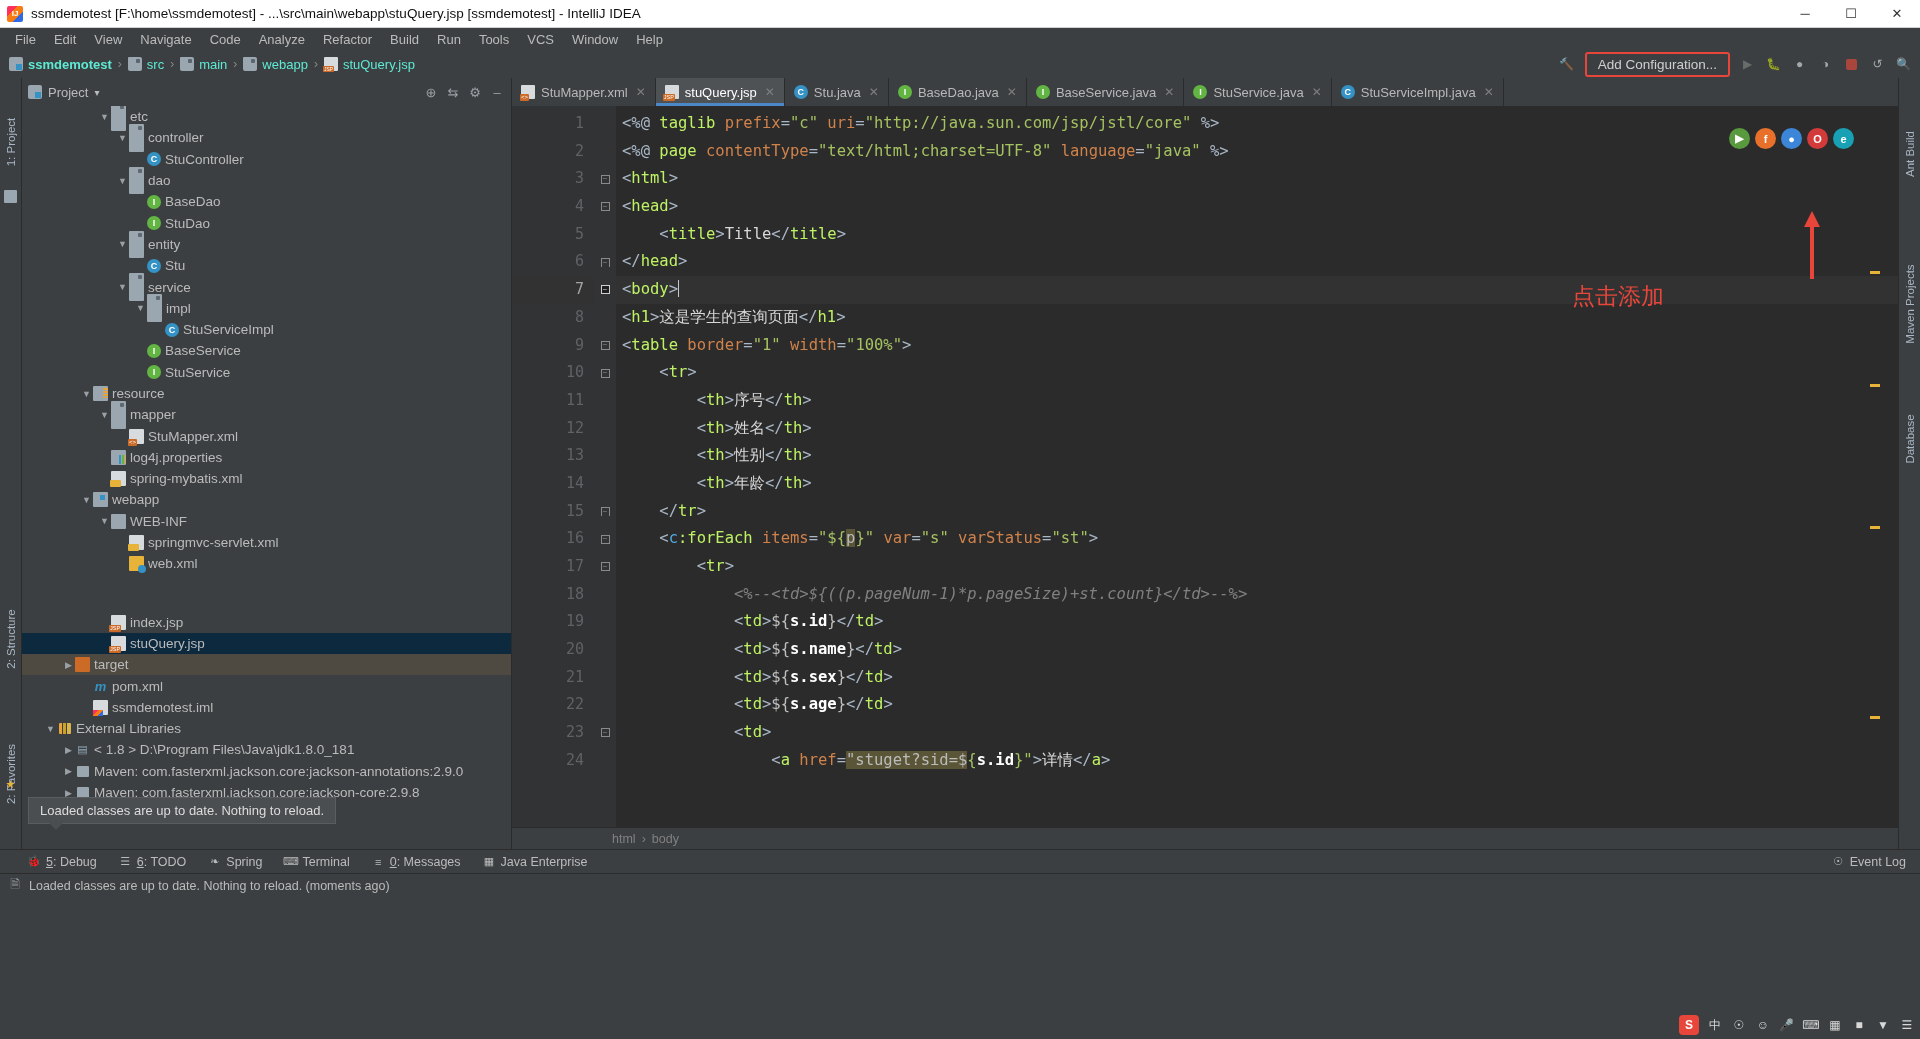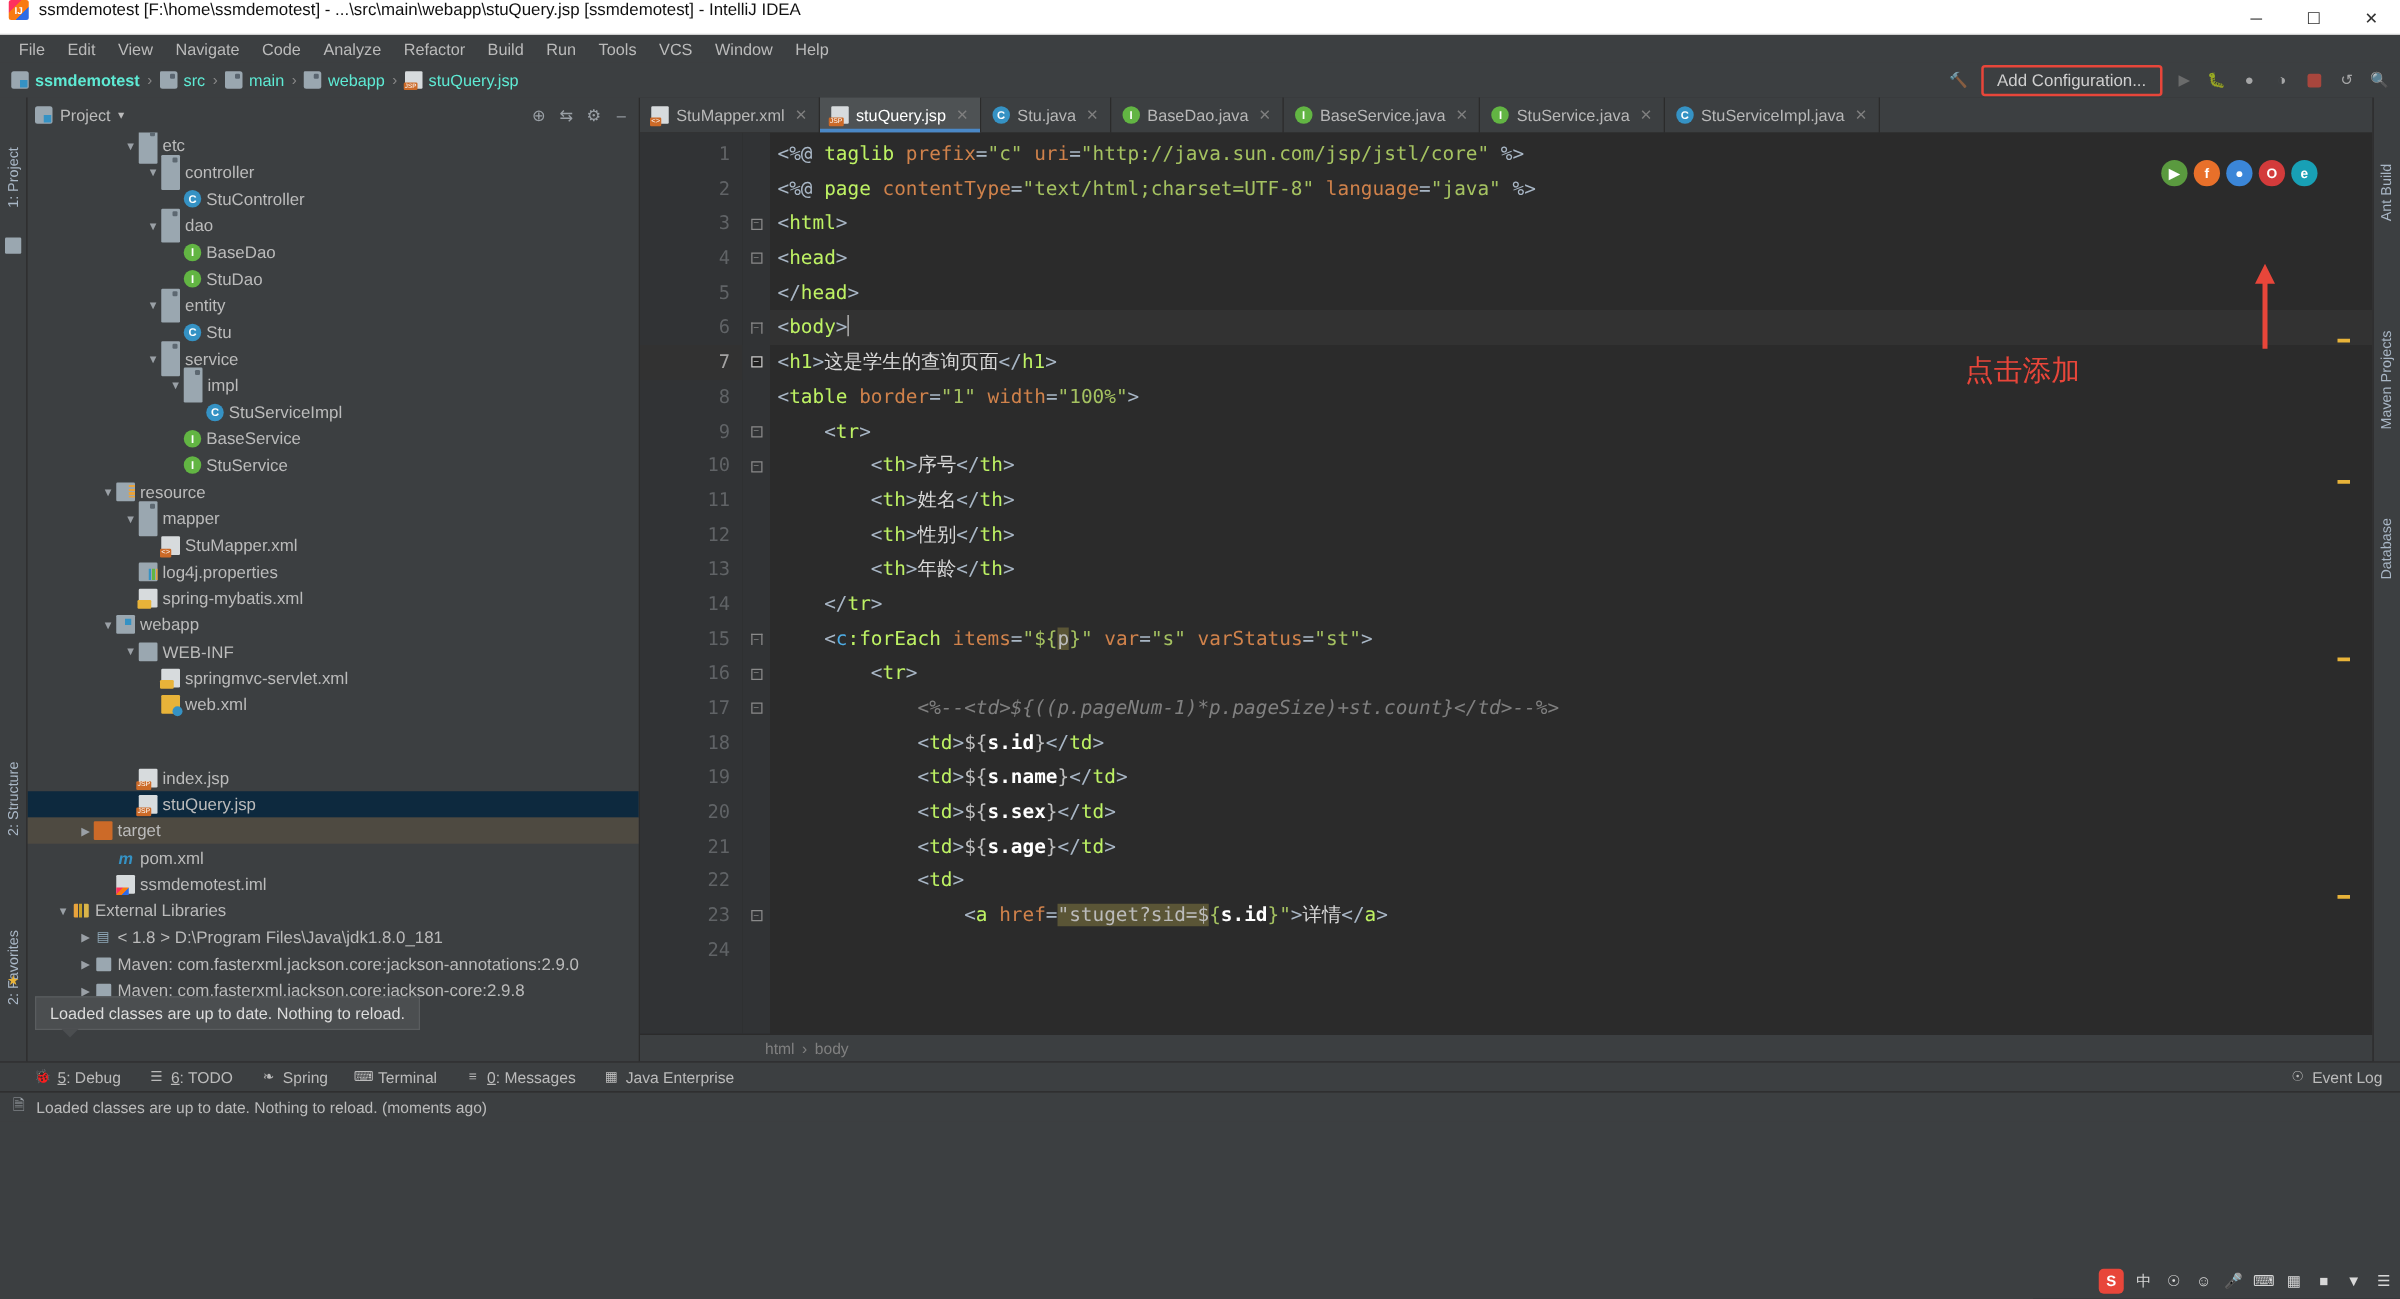--- a/index.html
+++ b/index.html
@@ -6,21 +6,21 @@
   html,body { width:1920px; height:1039px; overflow:hidden; }
   body {
     font-family: "Liberation Sans", sans-serif;
     background:#3c3f41;
     color:#bbbbbb;
     font-size:13px;
     -webkit-font-smoothing: antialiased;
   }
   
   #titlebar {
-    height:28px; background:#ffffff; display:flex; 
+    height:28px; background:#ffffff; display:flex; align-items:center;
     border-bottom:1px solid #d0d0d0;
   }
   #titlebar .tb-icon {
     width:16px; height:16px; margin:0 8px 0 7px;
     background:linear-gradient(135deg,#fe315d 0 33%,#f97a12 33% 66%,#2e6be5 66% 100%);
     border-radius:2px; position:relative; flex:none;
   }
   #titlebar .tb-icon:after{
     content:"IJ"; position:absolute; inset:0; color:#fff; font-size:8px;
     display:flex; align-items:center; justify-content:center; font-weight:bold;
@@ -562,20 +562,21 @@
           <div class="fold">
             <span class="foldbox">−</span>
           </div>
           <div class="fold"></div>
         </div>
       <div id="codecol">
           <div class="cl"><span class="plain">&lt;%@ </span><span class="htmltag">taglib </span><span class="attrname">prefix</span><span class="plain">=</span><span class="str">"c"</span><span class="plain"> </span><span class="attrname">uri</span><span class="plain">=</span><span class="str">"http://java.sun.com/jsp/jstl/core"</span><span class="plain"> %&gt;</span></div>
           <div class="cl"><span class="plain">&lt;%@ </span><span class="htmltag">page </span><span class="attrname">contentType</span><span class="plain">=</span><span class="str">"text/html;charset=UTF-8"</span><span class="plain"> </span><span class="attrname">language</span><span class="plain">=</span><span class="str">"java"</span><span class="plain"> %&gt;</span></div>
           <div class="cl"><span class="plain">&lt;</span><span class="htmltag">html</span><span class="plain">&gt;</span></div>
           <div class="cl"><span class="plain">&lt;</span><span class="htmltag">head</span><span class="plain">&gt;</span></div>
+          <div class="cl"><span class="plain">    &lt;</span><span class="htmltag">title</span><span class="plain">&gt;</span><span class="white">Title</span><span class="plain">&lt;/</span><span class="htmltag">title</span><span class="plain">&gt;</span></div>
           <div class="cl"><span class="plain">&lt;/</span><span class="htmltag">head</span><span class="plain">&gt;</span></div>
           <div class="cl cur"><span class="plain">&lt;</span><span class="htmltag">body</span><span class="plain">&gt;</span><span class="caret"></span></div>
           <div class="cl"><span class="plain">&lt;</span><span class="htmltag">h1</span><span class="plain">&gt;</span><span class="white">这是学生的查询页面</span><span class="plain">&lt;/</span><span class="htmltag">h1</span><span class="plain">&gt;</span></div>
           <div class="cl"><span class="plain">&lt;</span><span class="htmltag">table </span><span class="attrname">border</span><span class="plain">=</span><span class="str">"1"</span><span class="plain"> </span><span class="attrname">width</span><span class="plain">=</span><span class="str">"100%"</span><span class="plain">&gt;</span></div>
           <div class="cl"><span class="plain">    &lt;</span><span class="htmltag">tr</span><span class="plain">&gt;</span></div>
           <div class="cl"><span class="plain">        &lt;</span><span class="htmltag">th</span><span class="plain">&gt;</span><span class="white">序号</span><span class="plain">&lt;/</span><span class="htmltag">th</span><span class="plain">&gt;</span></div>
           <div class="cl"><span class="plain">        &lt;</span><span class="htmltag">th</span><span class="plain">&gt;</span><span class="white">姓名</span><span class="plain">&lt;/</span><span class="htmltag">th</span><span class="plain">&gt;</span></div>
           <div class="cl"><span class="plain">        &lt;</span><span class="htmltag">th</span><span class="plain">&gt;</span><span class="white">性别</span><span class="plain">&lt;/</span><span class="htmltag">th</span><span class="plain">&gt;</span></div>
           <div class="cl"><span class="plain">        &lt;</span><span class="htmltag">th</span><span class="plain">&gt;</span><span class="white">年龄</span><span class="plain">&lt;/</span><span class="htmltag">th</span><span class="plain">&gt;</span></div>
           <div class="cl"><span class="plain">    &lt;/</span><span class="htmltag">tr</span><span class="plain">&gt;</span></div>

